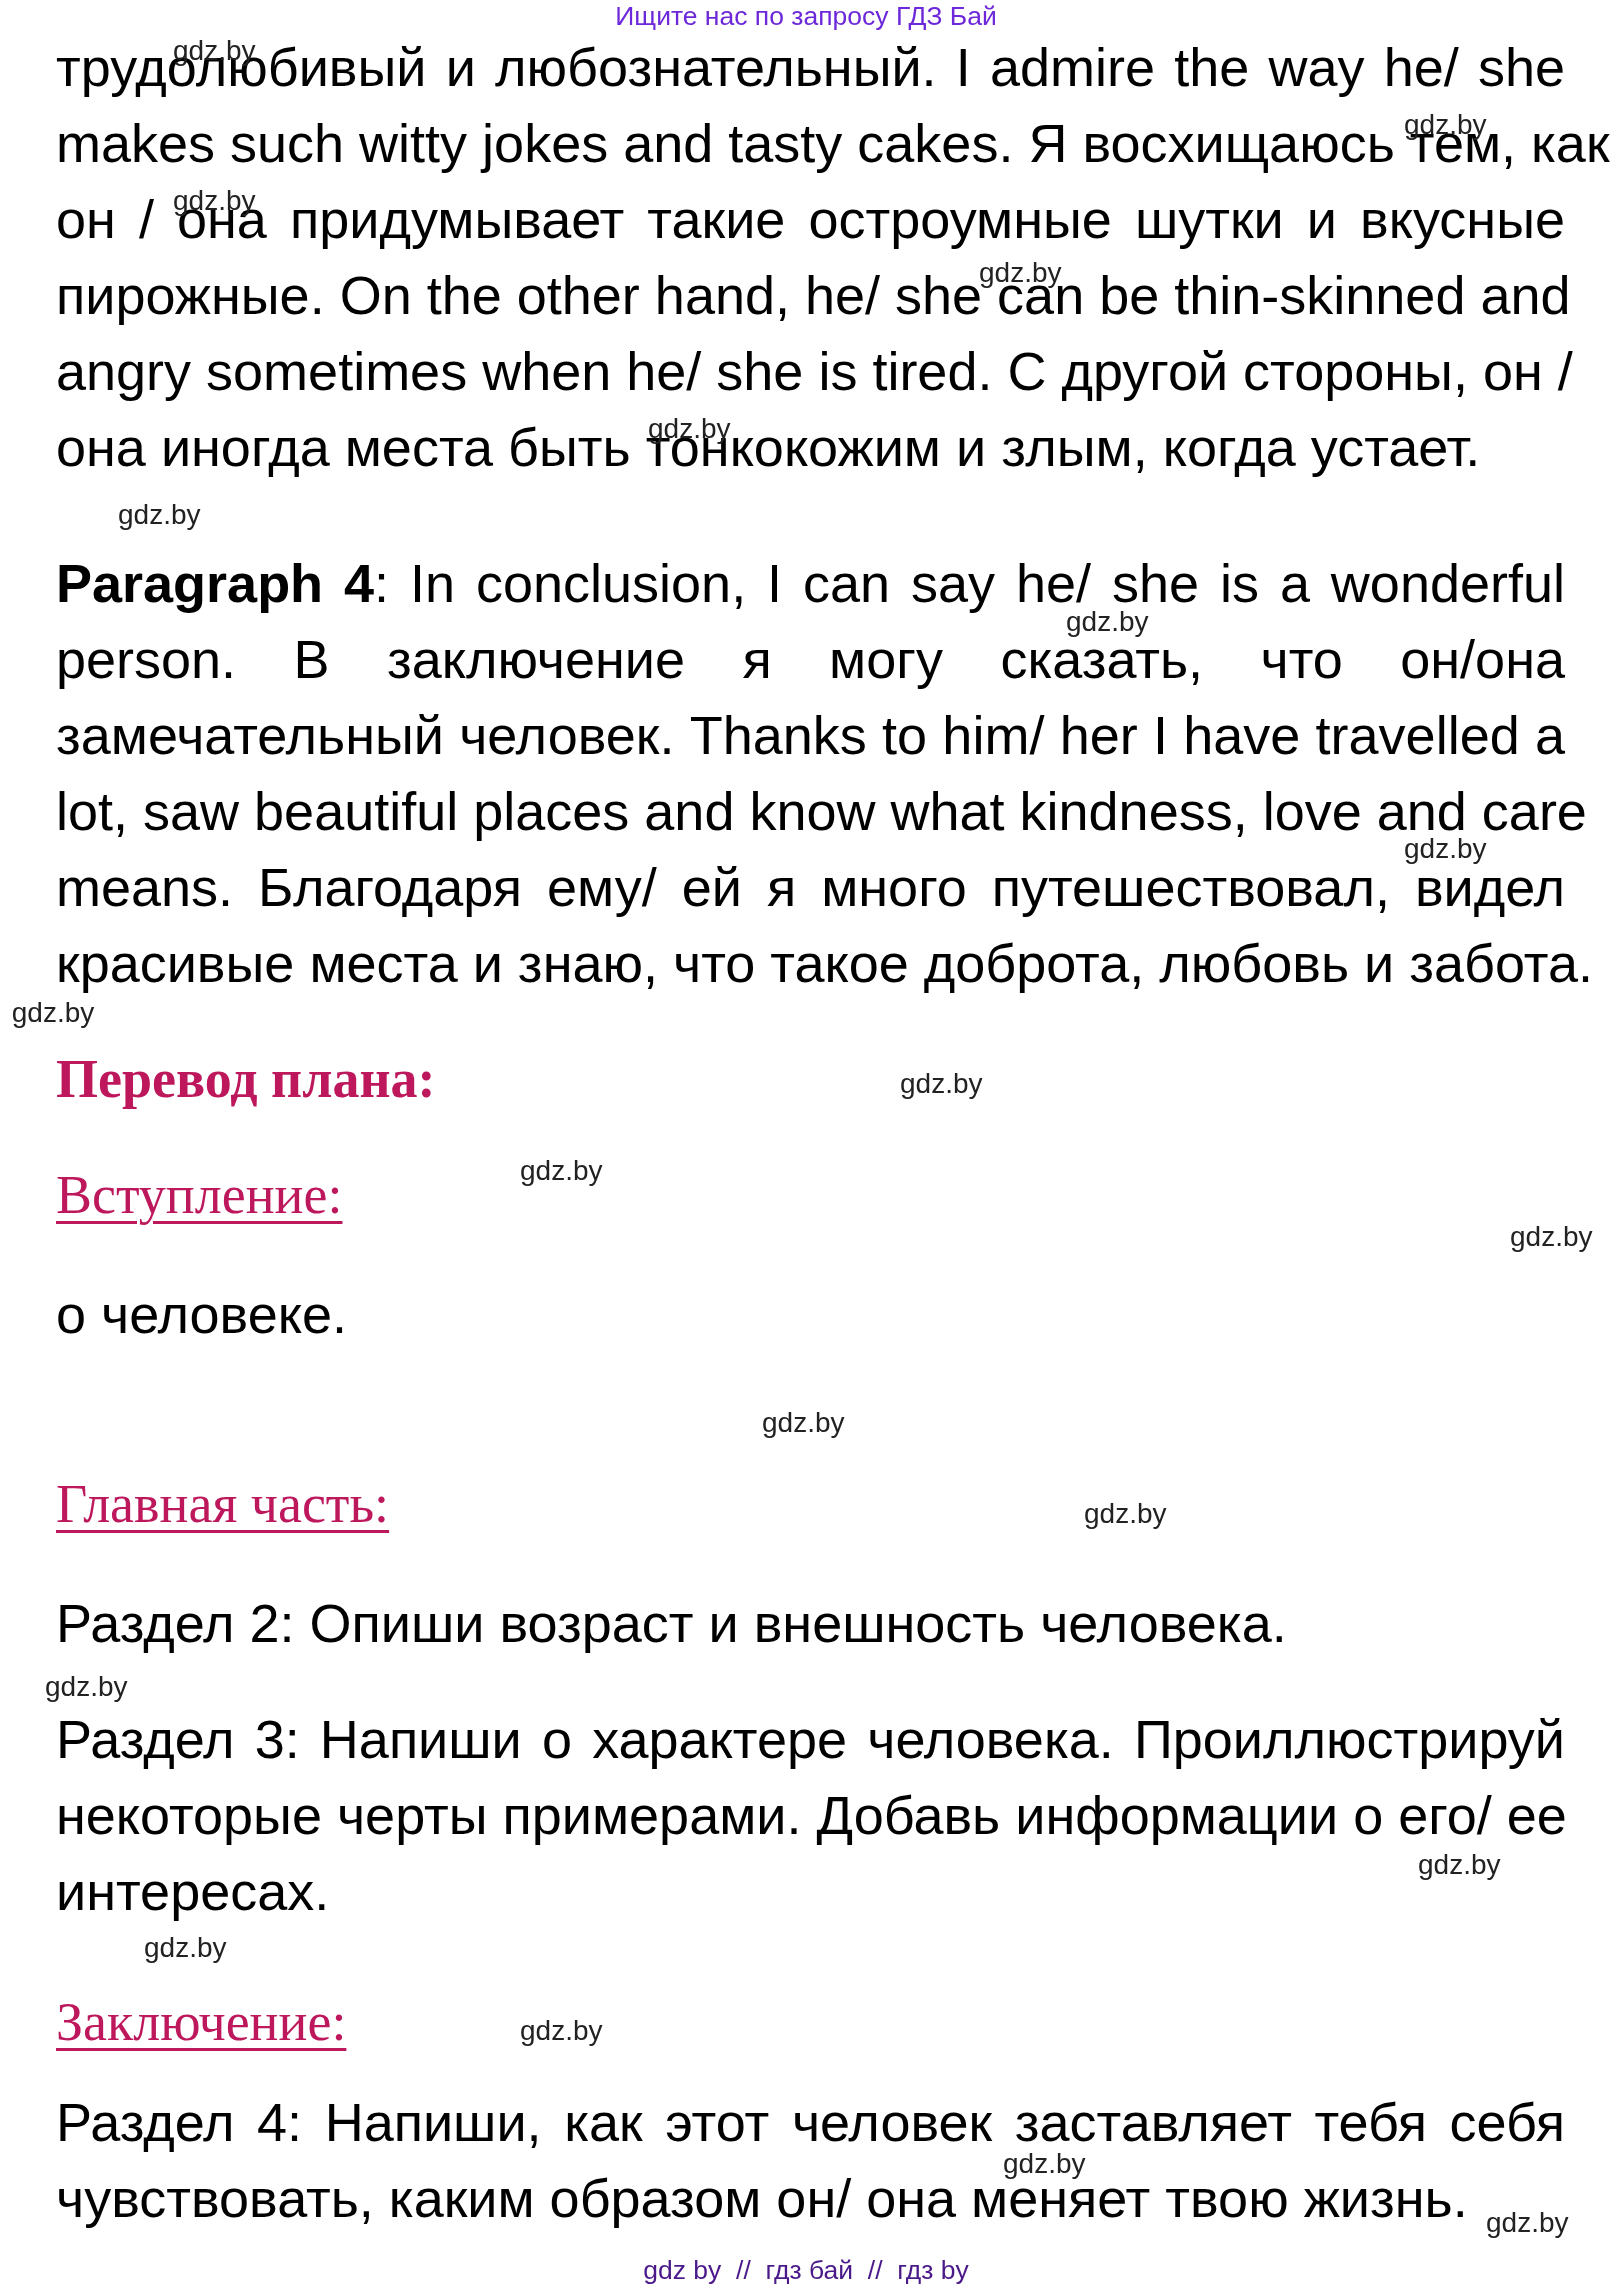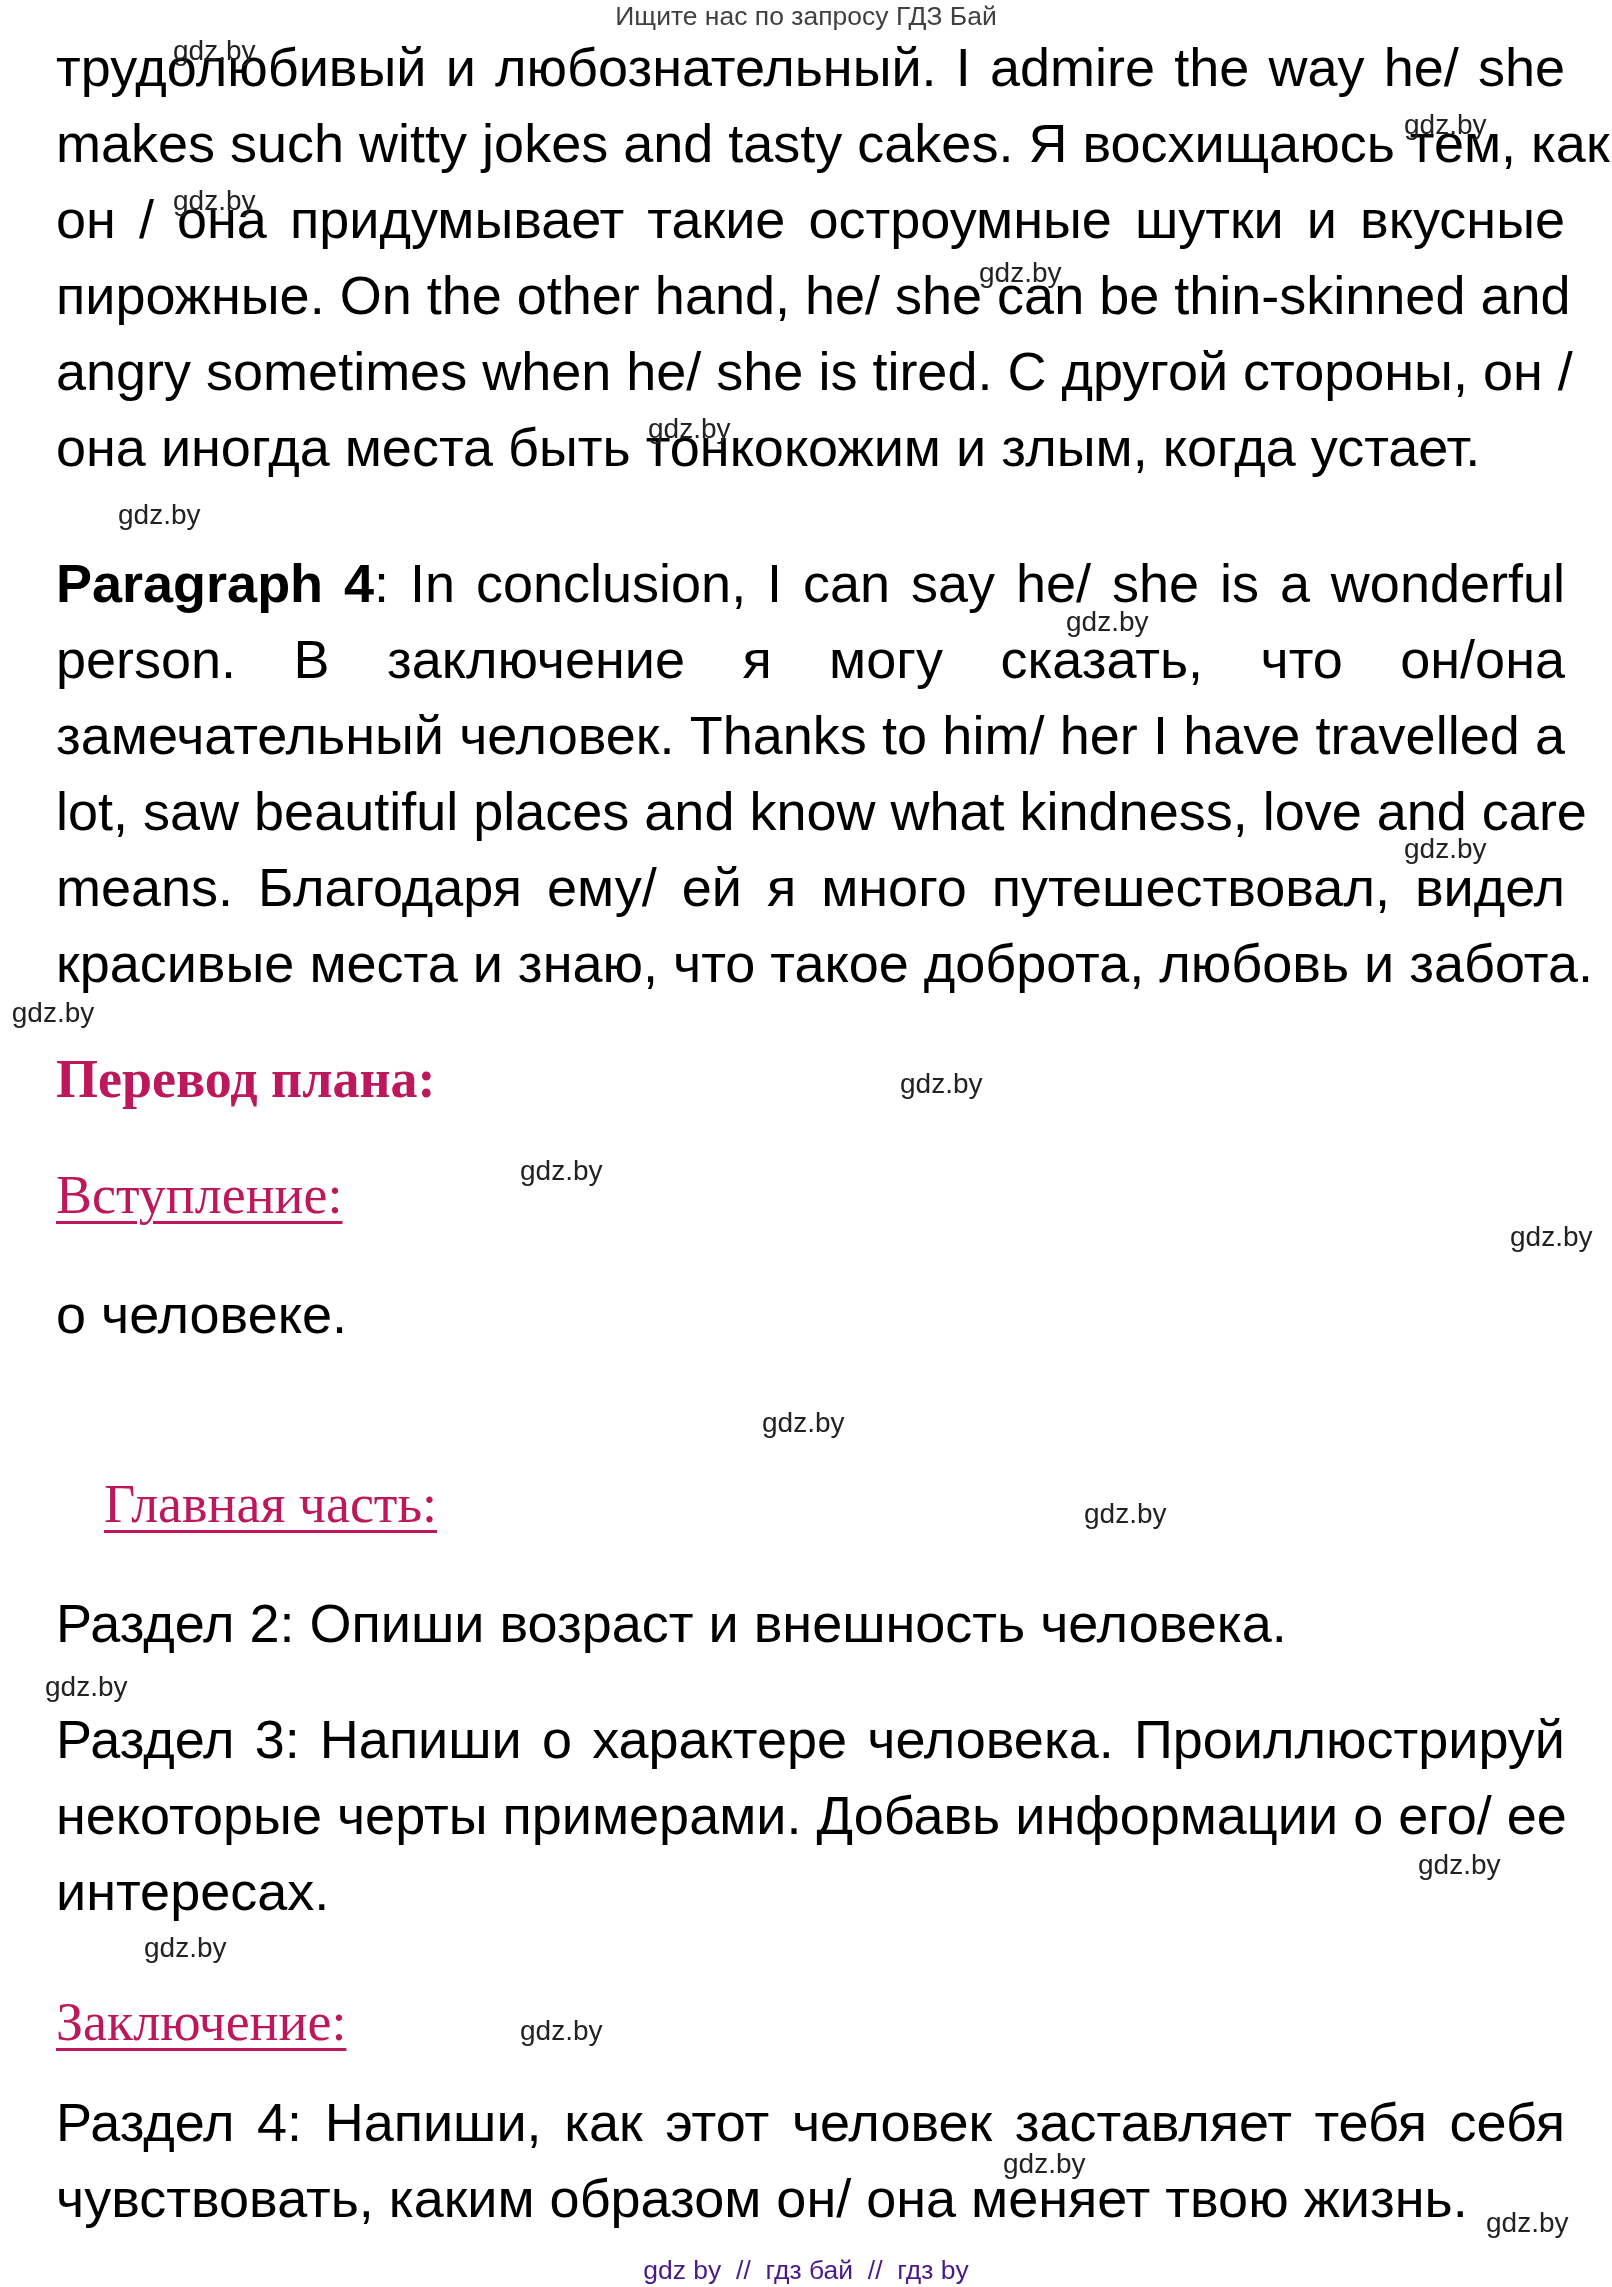--- a/index.html
+++ b/index.html
@@ -1,20 +1,20 @@
 <!DOCTYPE html>
 <html><head>
 <meta charset="utf-8">
 <style>
   html, body { margin: 0; padding: 0; background: #ffffff; }
   body { width: 1612px; height: 2288px; position: relative; overflow: hidden; }
   .header {
     position: absolute; left: 0; top: 0; width: 1612px; height: 33px;
     text-align: center; font-family: "Liberation Sans", sans-serif;
-    font-size: 26.5px; line-height: 33px; color: #404040;
+    font-size: 26.5px; line-height: 33px; color: #6d28d9;
   }
   .footer {
     position: absolute; left: 0; top: 2254px; width: 1612px; height: 33px;
     text-align: center; font-family: "Liberation Sans", sans-serif;
     font-size: 26.5px; line-height: 33px; color: #4b1a8a; white-space: pre;
   }
   .block {
     position: absolute; left: 56px; width: 1509px;
     font-family: Liberation Sans, sans-serif; font-size: 54px;
     line-height: 76px; color: #000; text-align: justify;
@@ -53,21 +53,21 @@
   <span class="line last">красивые места и знаю, что такое доброта, любовь и забота.</span>
 </div>
 
 <div class="heading bold" style="top:1045px;">Перевод плана:</div>
 <div class="heading under" style="top:1161px;">Вступление:</div>
 
 <div class="block" style="top:1276px;">
   <span class="line last">о человеке.</span>
 </div>
 
-<div class="heading under" style="top:1470px;margin-left:48px;">Главная часть:</div>
+<div class="heading under" style="top:1470px;">Главная часть:</div>
 
 <div class="block" style="top:1585px;">
   <span class="line last">Раздел 2: Опиши возраст и внешность человека.</span>
 </div>
 
 <div class="block" style="top:1701px;">
   <span class="line">Раздел 3: Напиши о характере человека. Проиллюстрируй</span>
   <span class="line">некоторые черты примерами. Добавь информации о его/ ее</span>
   <span class="line last">интересах.</span>
 </div>

